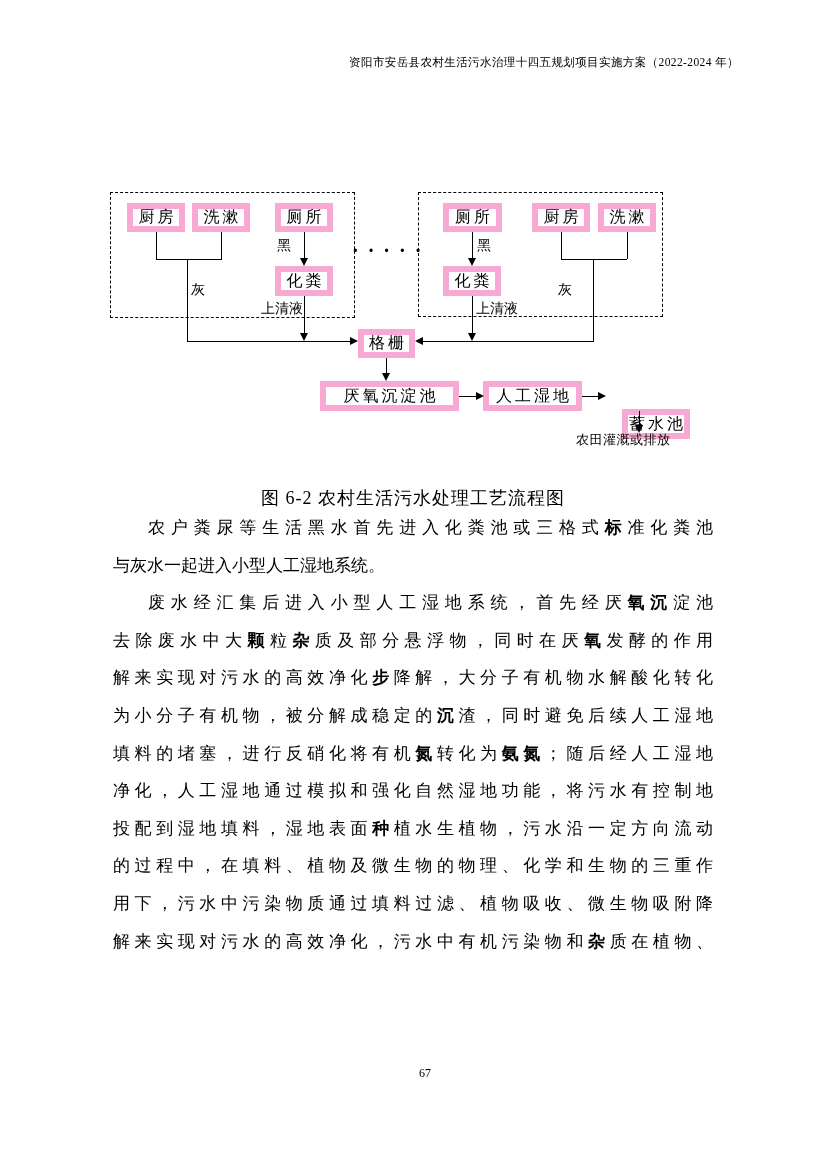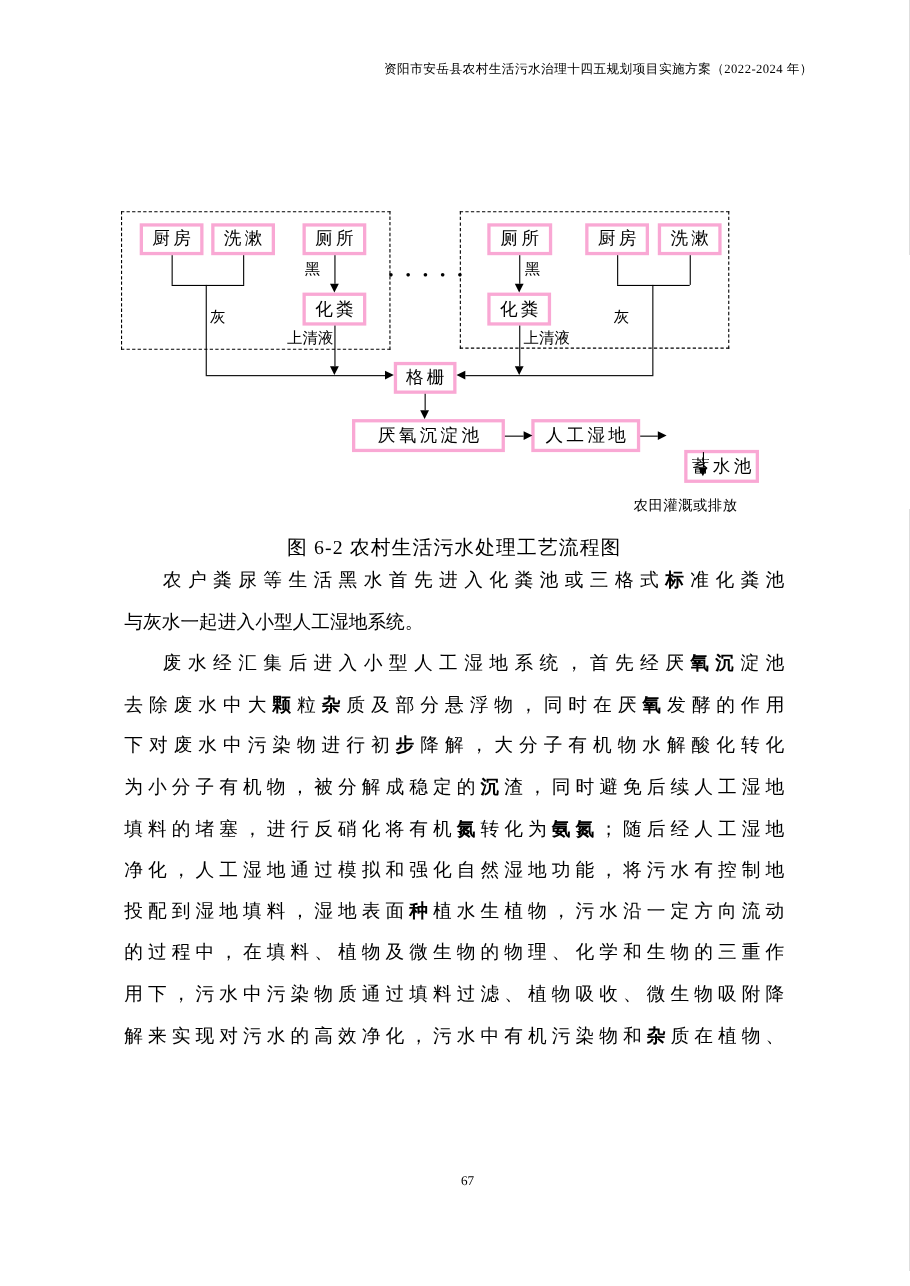--- a/index.html
+++ b/index.html
@@ -1,31 +1,31 @@
 <!DOCTYPE html>
 <html><head>
 <meta charset="utf-8">
 <style>
   html,body{margin:0;padding:0;background:#888;}
   .page{position:relative;width:827px;height:1169px;margin:0 auto;background:#ffffff;
         font-family:"Liberation Serif","DejaVu Serif",serif;color:#000;overflow:hidden;padding-left:23px;}
   .hdr{position:absolute;top:55px;right:111px;font-size:11.5px;letter-spacing:.4px;white-space:nowrap;}
   
   .dash{position:absolute;border:1px dashed #000;box-sizing:border-box;}
-  .node{position:absolute;border:3px solid #f9a8d4;box-sizing:border-box;background:#fff;
+  .node{position:absolute;border:6px solid #f9a8d4;box-sizing:border-box;background:#fff;
         display:flex;align-items:center;justify-content:center;
         font-size:16px;letter-spacing:3px;text-indent:3px;white-space:nowrap;}
   .ln{position:absolute;background:#000;}
   .ah{position:absolute;width:0;height:0;}
   .ah.down{border-left:4px solid transparent;border-right:4px solid transparent;border-top:8px solid #000;}
   .ah.right{border-top:4px solid transparent;border-bottom:4px solid transparent;border-left:8px solid #000;}
   .ah.left{border-top:4px solid transparent;border-bottom:4px solid transparent;border-right:8px solid #000;}
   .lbl{position:absolute;font-size:14px;line-height:1;white-space:nowrap;}
   .dots{position:absolute;left:352px;top:240px;font-size:20px;font-weight:bold;letter-spacing:9px;line-height:1;}
-  .outfall{position:absolute;left:576px;top:431px;font-size:13px;letter-spacing:.5px;white-space:nowrap;margin-top:20px;}
+  .outfall{position:absolute;left:576px;top:431px;font-size:13px;letter-spacing:.5px;white-space:nowrap;}
   .caption{position:absolute;left:113px;top:466px;width:600px;text-align:center;
            font-size:18px;letter-spacing:1px;margin-top:20px;}
   
   .bodytext{position:absolute;left:113px;top:509px;width:600px;font-size:17px;line-height:37.6px;}
   .bl{text-align:justify;text-align-last:justify;}
   .bl.nojust{text-align-last:left;}
   .bl.indent{text-indent:35px;}
   .bl b{font-weight:bold;}
   .pagenum{position:absolute;top:1066px;left:0;width:100%;text-align:center;font-size:12px;}
 </style>
@@ -123,21 +123,21 @@
     <div class="ah down" style="left:635px;top:425px;"></div>
   </div>
 
   <div class="caption">图 6-2 农村生活污水处理工艺流程图</div>
 
   <div class="bodytext">
       <div class="bl indent"><span>农户粪尿等生活黑水首先进入化粪池或三格式</span><b>标</b><span>准化粪池</span></div>
       <div class="bl nojust"><span>与灰水一起进入小型人工湿地系统。</span></div>
       <div class="bl indent"><span>废水经汇集后进入小型人工湿地系统，首先经厌</span><b>氧沉</b><span>淀池</span></div>
       <div class="bl"><span>去除废水中大</span><b>颗</b><span>粒</span><b>杂</b><span>质及部分悬浮物，同时在厌</span><b>氧</b><span>发酵的作用</span></div>
-      <div class="bl"><span>下对废水中污染物进行初</span><b>步</b><span>降解，大分子有机物水解酸化转化</span></div>
+      <div class="bl"><span>解来实现对污水的高效净化</span><b>步</b><span>降解，大分子有机物水解酸化转化</span></div>
       <div class="bl"><span>为小分子有机物，被分解成稳定的</span><b>沉</b><span>渣，同时避免后续人工湿地</span></div>
       <div class="bl"><span>填料的堵塞，进行反硝化将有机</span><b>氮</b><span>转化为</span><b>氨氮</b><span>；随后经人工湿地</span></div>
       <div class="bl"><span>净化，人工湿地通过模拟和强化自然湿地功能，将污水有控制地</span></div>
       <div class="bl"><span>投配到湿地填料，湿地表面</span><b>种</b><span>植水生植物，污水沿一定方向流动</span></div>
       <div class="bl"><span>的过程中，在填料、植物及微生物的物理、化学和生物的三重作</span></div>
       <div class="bl"><span>用下，污水中污染物质通过填料过滤、植物吸收、微生物吸附降</span></div>
       <div class="bl"><span>解来实现对污水的高效净化，污水中有机污染物和</span><b>杂</b><span>质在植物、</span></div>
     </div>
 
   <div class="pagenum">67</div>

